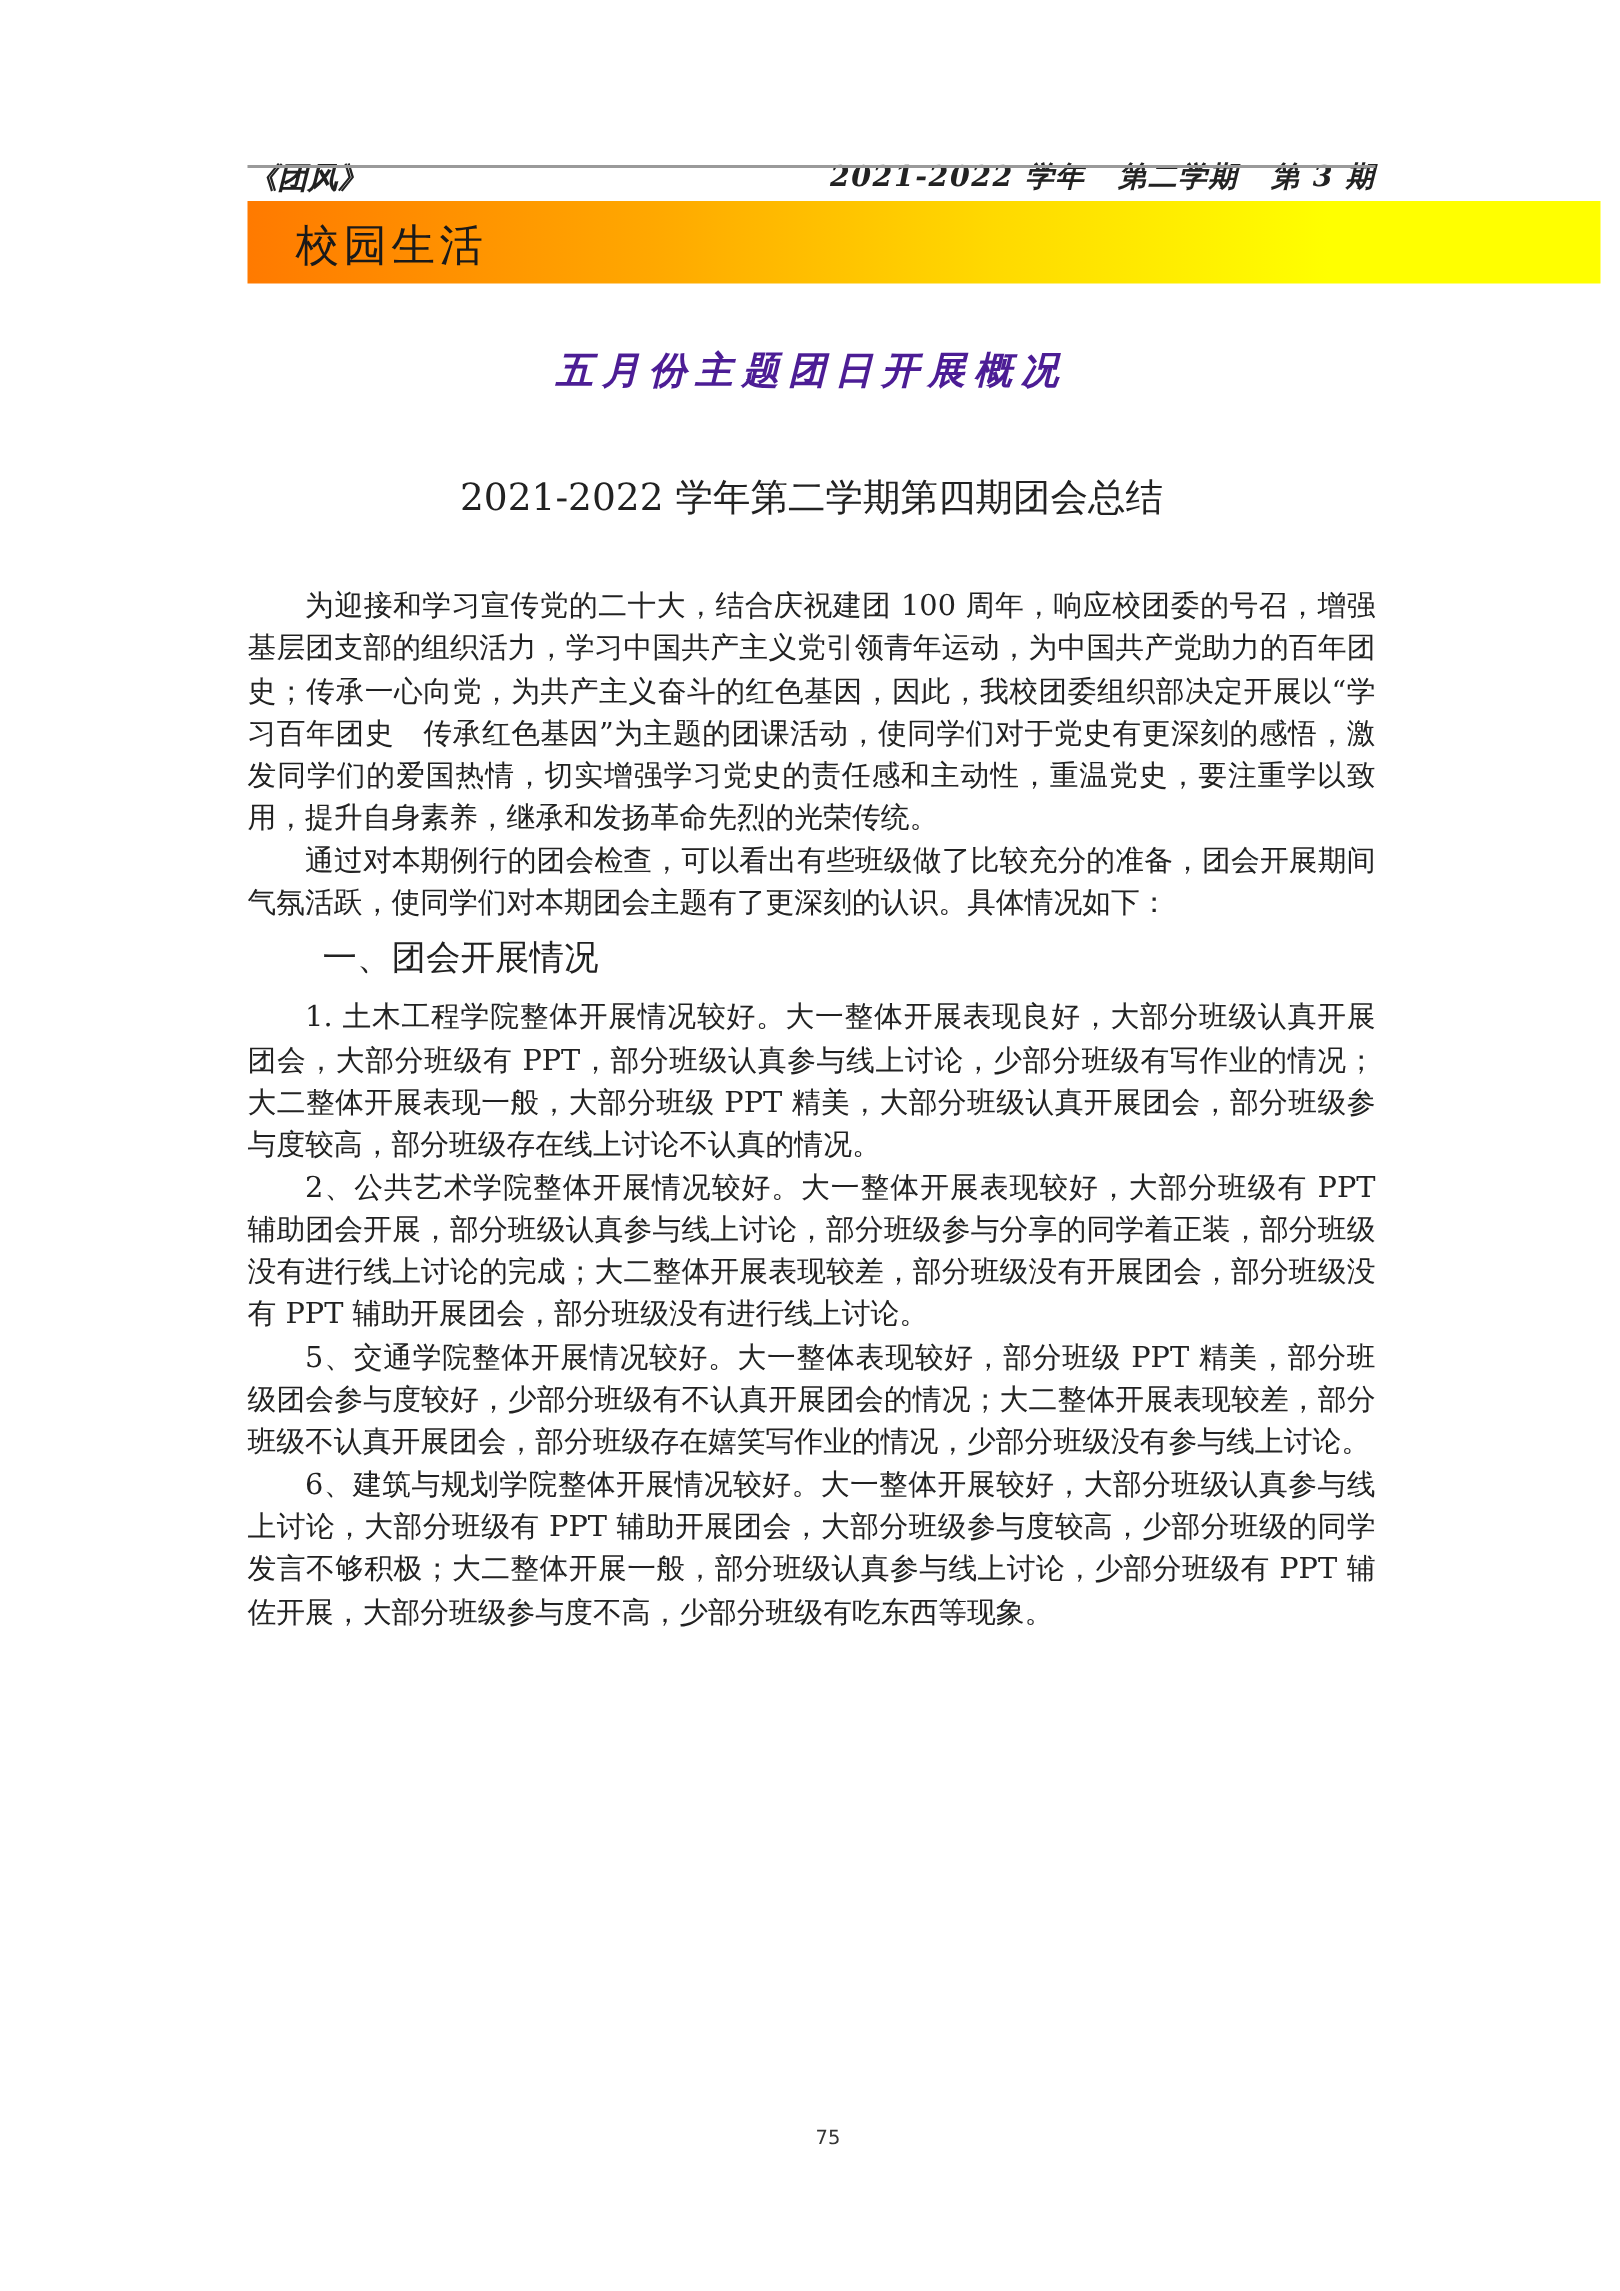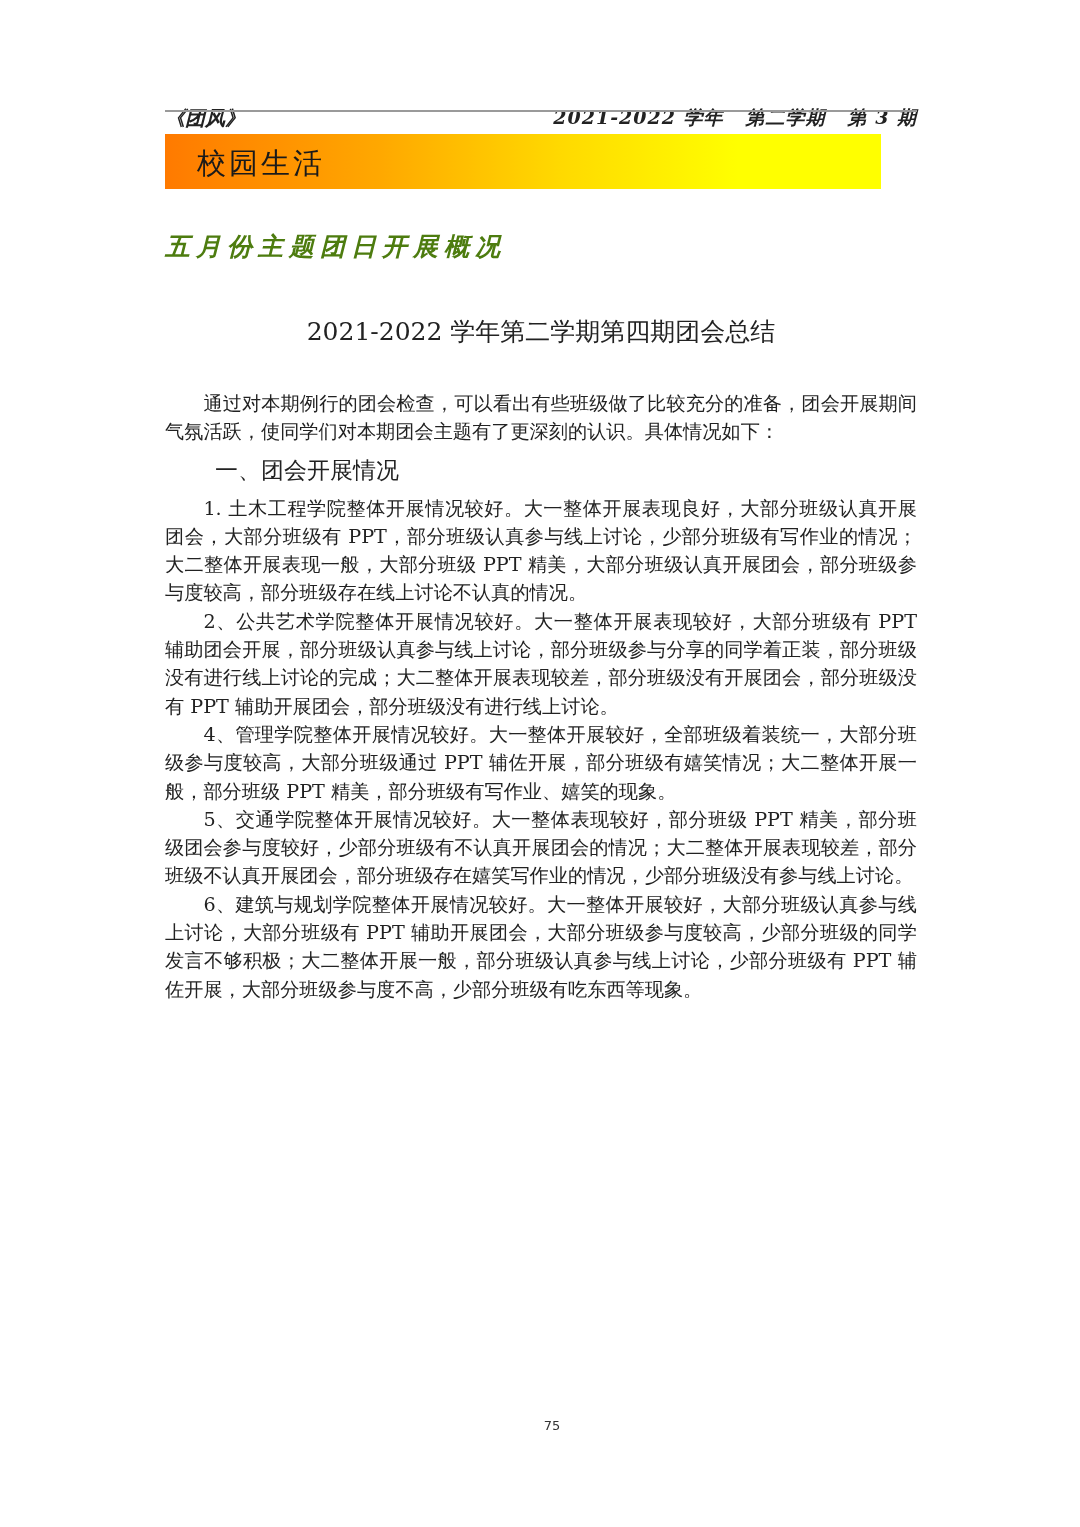--- a/index.html
+++ b/index.html
@@ -3,24 +3,24 @@
 <meta charset="utf-8">
 <style>
   html, body { margin: 0; padding: 0; background: #ffffff; }
   body { width: 1080px; height: 1527px; position: relative; overflow: hidden;
          font-family: "DejaVu Serif", "Liberation Serif", serif; color: #222; }
   .header { position: absolute; left: 165px; top: 78px; width: 752px; height: 28px; margin-top: 27px; }
   .header-left { position: absolute; left: 0; top: 0; font-size: 20px; font-style: italic; font-weight: bold; color: #222; }
   .header-right { position: absolute; right: 0; top: 0; font-size: 19px; font-style: italic; font-weight: bold; color: #222; letter-spacing: 1px; text-align: center; }
   .header-right span { margin-left: 22px; }
   .header-rule { position: absolute; left: 165px; top: 110px; width: 752px; height: 2px; background: #9a9a9a; }
-  .banner { position: absolute; left: 165px; top: 134px; width: 716px; height: 55px;
+  .banner { position: absolute; left: 165px; top: 134px; width: 902px; height: 55px;
             background: linear-gradient(to right, #ff7a00 0%, #ffa800 30%, #ffd900 55%, #ffff00 80%, #ffff00 100%); }
   .banner-label { position: absolute; left: 32px; top: 10px; font-size: 29px; color: #1a1a1a; letter-spacing: 3px; }
-  .doc-title { position: absolute; left: 165px; top: 230px; width: 752px; font-size: 25px; font-weight: bold; font-style: italic; letter-spacing: 6px; color: #4d7c0f; }
+  .doc-title { position: absolute; left: 165px; top: 230px; width: 752px; text-align: center; font-size: 25px; font-weight: bold; font-style: italic; letter-spacing: 6px; color: #4c1d95; }
   .doc-subtitle { position: absolute; left: 165px; top: 315px; width: 752px; text-align: center; font-size: 25px; color: #222; }
   .body-text { position: absolute; left: 165px; top: 390px; width: 752px; font-size: 19.2px; line-height: 28.3px; text-align: justify; color: #222; }
   .body-text p { margin: 0; text-indent: 2em; }
   .section-heading { font-size: 23px; margin: 6px 0 8px 50px; line-height: 34px; color: #222; }
   .page-number { position: absolute; left: 0; width: 1080px; top: 1418px; text-align: center; font-family: "DejaVu Sans", sans-serif; font-size: 13px; color: #333; padding-left: 12px; }
 </style>
 </head>
 <body>
 
 <div class="header">
@@ -32,22 +32,22 @@
 <div class="header-rule"></div>
 
 <div class="banner">
   <div class="banner-label">校园生活</div>
 </div>
 
 <div class="doc-title">五月份主题团日开展概况</div>
 <div class="doc-subtitle">2021-2022 学年第二学期第四期团会总结</div>
 
 <div class="body-text">
+  <p>为迎接和学习宣传党的二十大，结合庆祝建团 100 周年，响应校团委的号召，增强基层团支部的组织活力，学习中国共产主义党引领青年运动，为中国共产党助力的百年团史；传承一心向党，为共产主义奋斗的红色基因，因此，我校团委组织部决定开展以“学习百年团史　传承红色基因”为主题的团课活动，使同学们对于党史有更深刻的感悟，激发同学们的爱国热情，切实增强学习党史的责任感和主动性，重温党史，要注重学以致用，提升自身素养，继承和发扬革命先烈的光荣传统。</p>
   <p>通过对本期例行的团会检查，可以看出有些班级做了比较充分的准备，团会开展期间气氛活跃，使同学们对本期团会主题有了更深刻的认识。具体情况如下：</p>
   <div class="section-heading">一、团会开展情况</div>
   <p>1. 土木工程学院整体开展情况较好。大一整体开展表现良好，大部分班级认真开展团会，大部分班级有 PPT，部分班级认真参与线上讨论，少部分班级有写作业的情况；大二整体开展表现一般，大部分班级 PPT 精美，大部分班级认真开展团会，部分班级参与度较高，部分班级存在线上讨论不认真的情况。</p>
   <p>2、公共艺术学院整体开展情况较好。大一整体开展表现较好，大部分班级有 PPT 辅助团会开展，部分班级认真参与线上讨论，部分班级参与分享的同学着正装，部分班级没有进行线上讨论的完成；大二整体开展表现较差，部分班级没有开展团会，部分班级没有 PPT 辅助开展团会，部分班级没有进行线上讨论。</p>
-  <p>4、管理学院整体开展情况较好。大一整体开展较好，全部班级着装统一，大部分班级参与度较高，大部分班级通过 PPT 辅佐开展，部分班级有嬉笑情况；大二整体开展一般，部分班级 PPT 精美，部分班级有写作业、嬉笑的现象。</p>
   <p>5、交通学院整体开展情况较好。大一整体表现较好，部分班级 PPT 精美，部分班级团会参与度较好，少部分班级有不认真开展团会的情况；大二整体开展表现较差，部分班级不认真开展团会，部分班级存在嬉笑写作业的情况，少部分班级没有参与线上讨论。</p>
   <p>6、建筑与规划学院整体开展情况较好。大一整体开展较好，大部分班级认真参与线上讨论，大部分班级有 PPT 辅助开展团会，大部分班级参与度较高，少部分班级的同学发言不够积极；大二整体开展一般，部分班级认真参与线上讨论，少部分班级有 PPT 辅佐开展，大部分班级参与度不高，少部分班级有吃东西等现象。</p>
 </div>
 
 <div class="page-number">75</div>
 
 </body></html>

